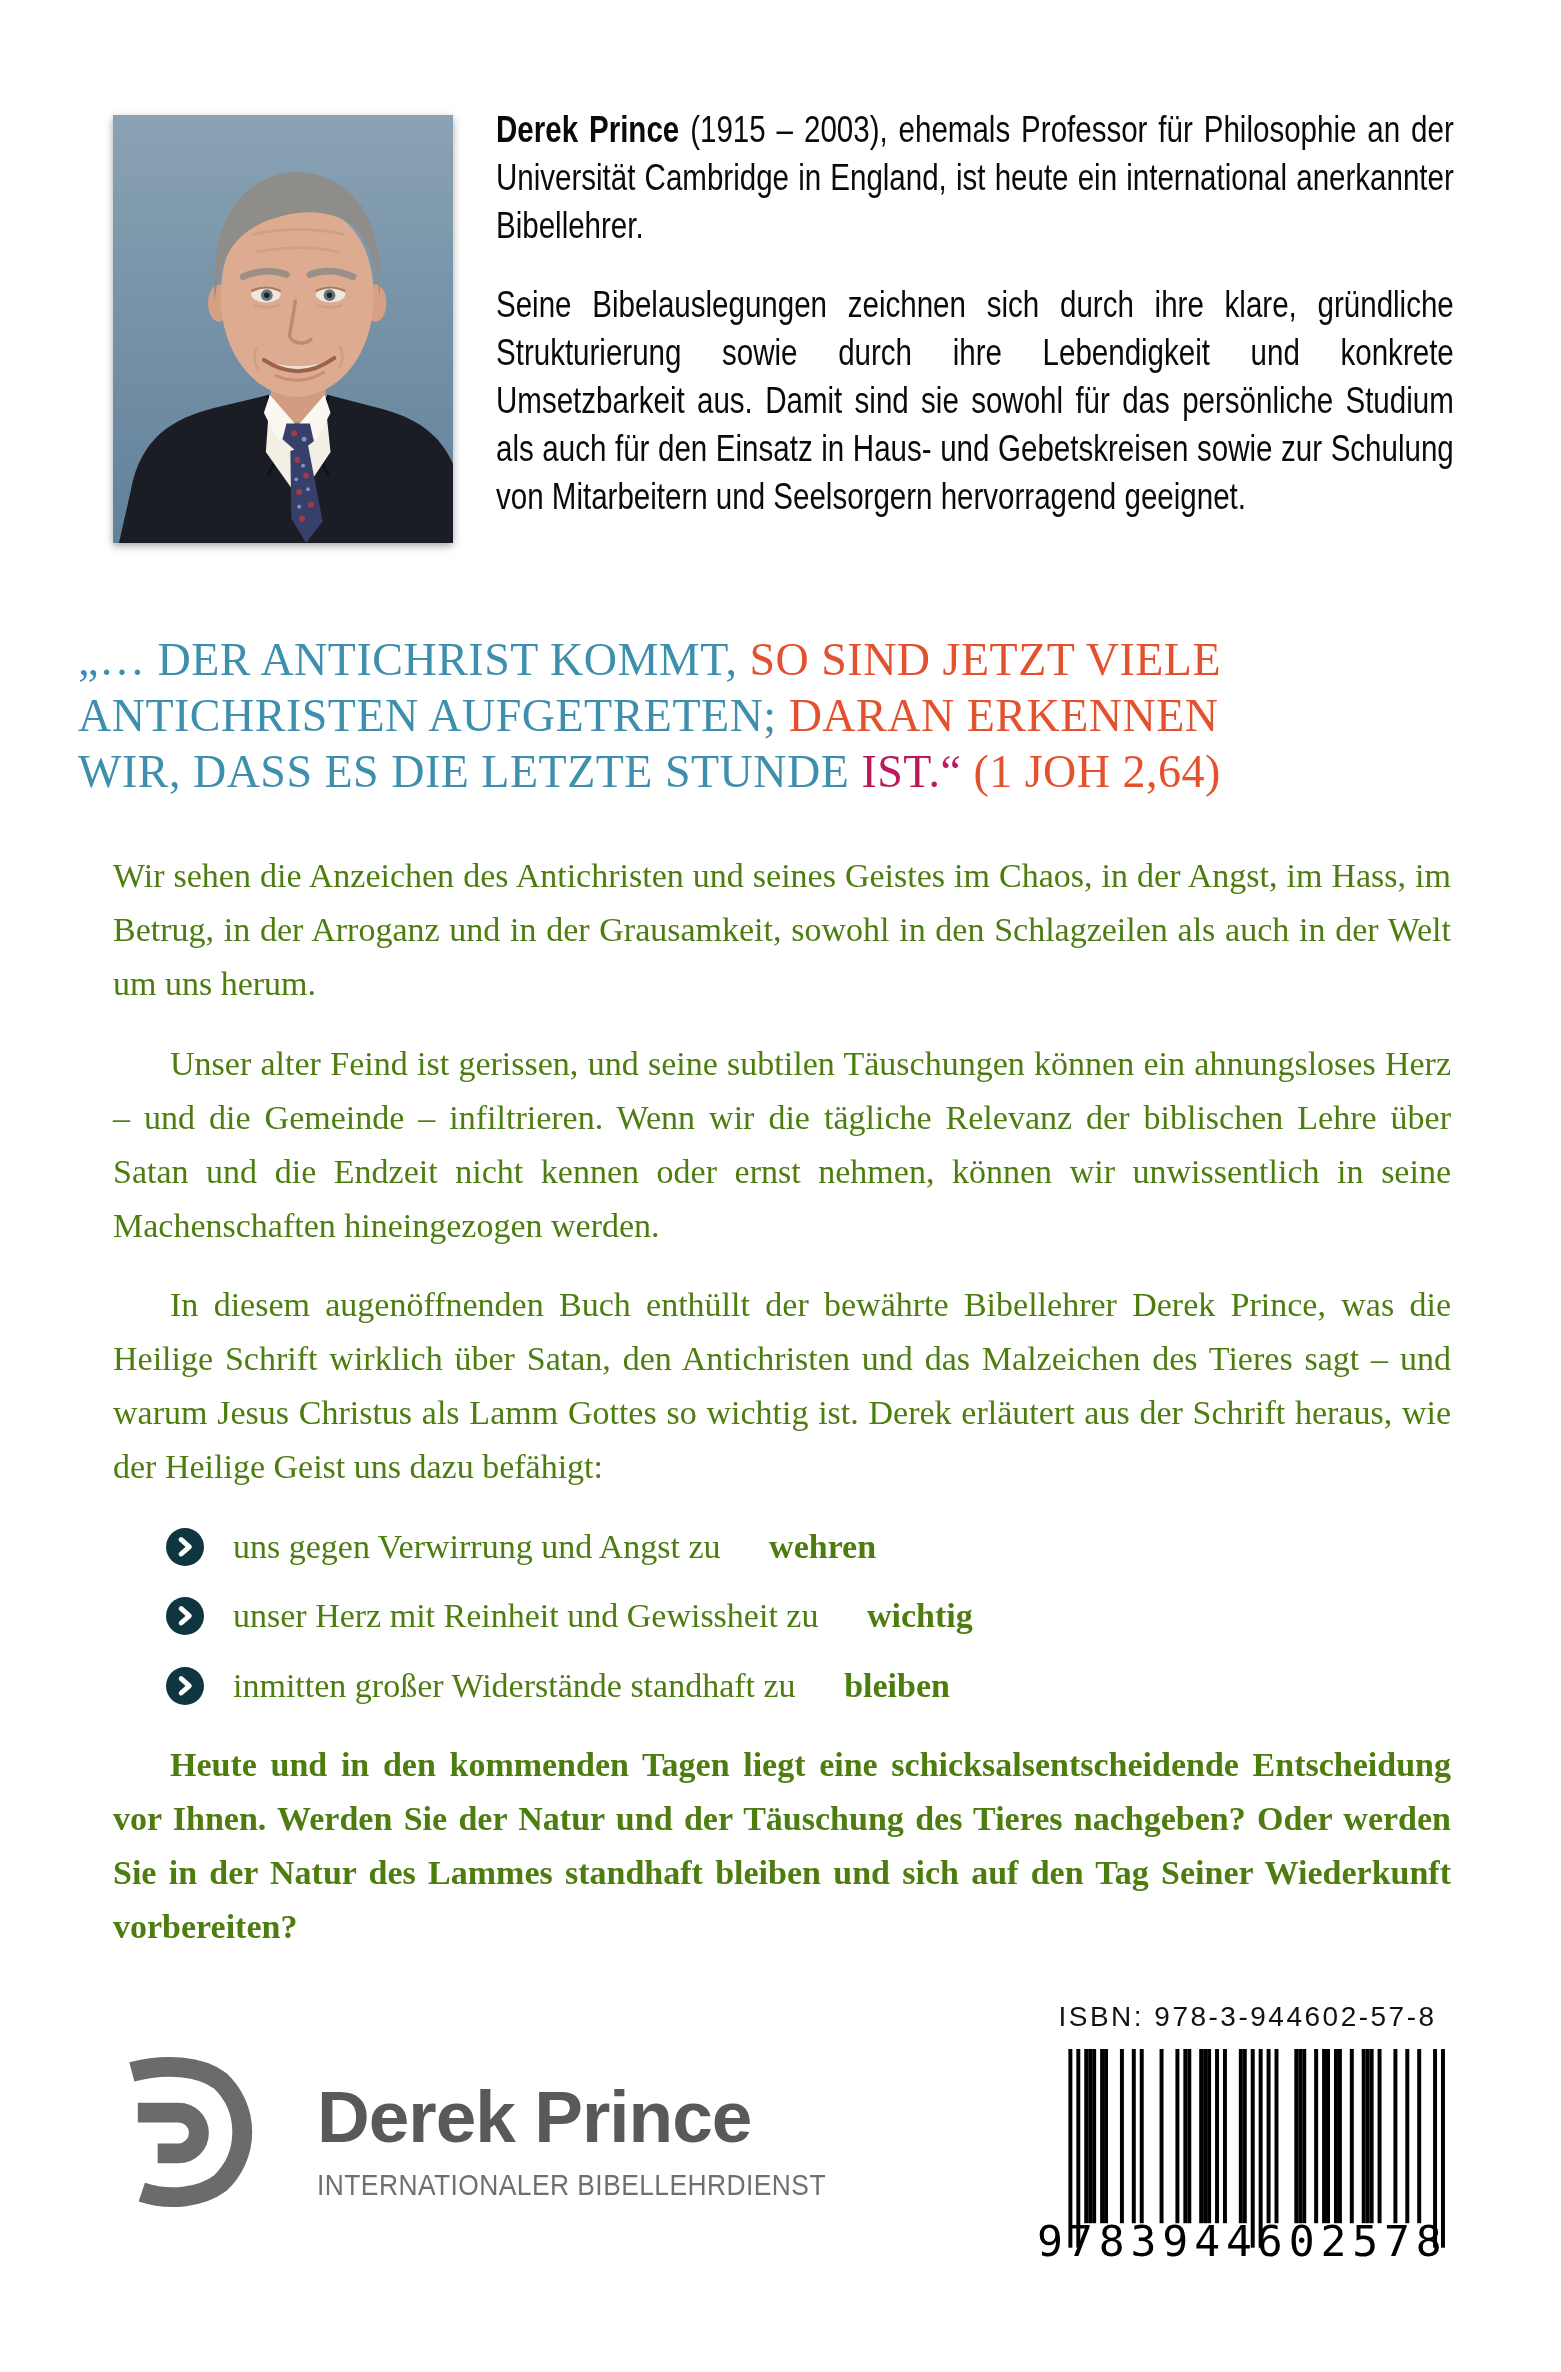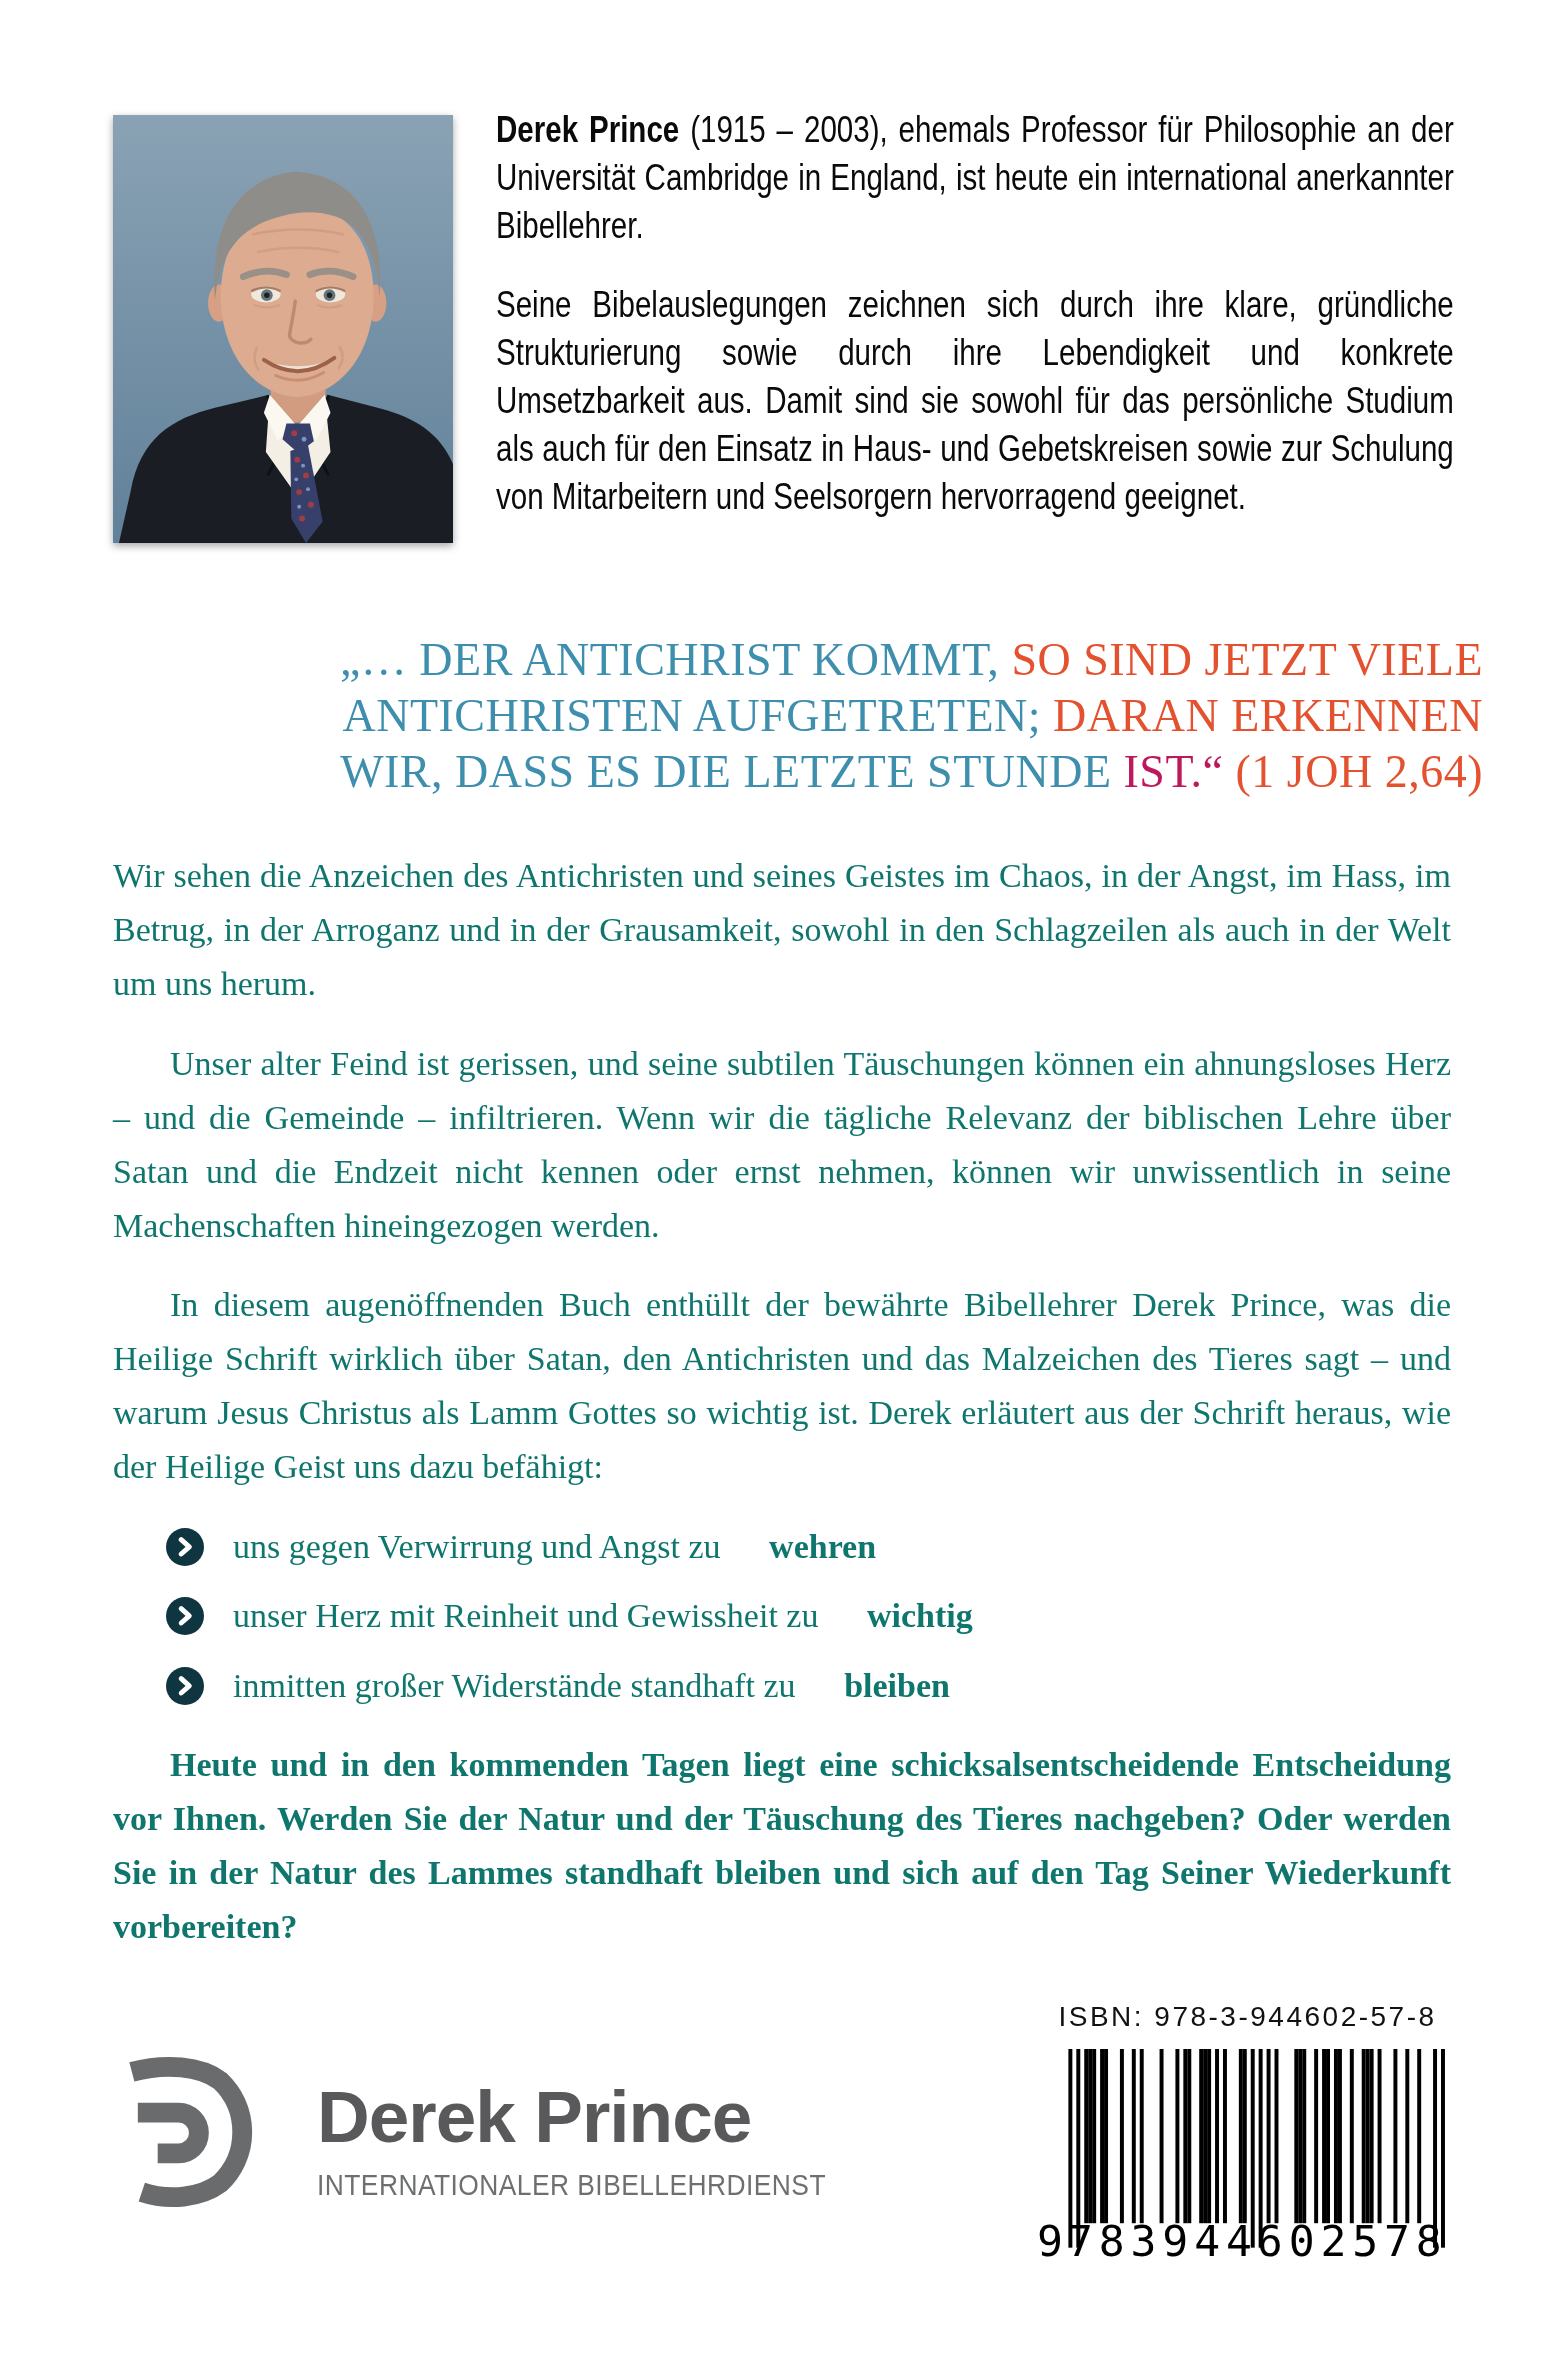--- a/index.html
+++ b/index.html
@@ -24,31 +24,31 @@
     width:1168px; transform:scaleX(0.82); transform-origin:0 0;
     font-family:"Liberation Sans", sans-serif;
     font-size:36px; line-height:48px; text-align:justify; color:#0a0a0a;
   }
   .bio p { margin:0 0 31px 0; }
   .bio .name { font-weight:bold; }
 
   
   .quote {
     position:absolute; left:78px; top:632px; width:1405px;
-    text-align:right; font-size:46px; line-height:56px;
+    text-align:left; font-size:46px; line-height:56px;
     letter-spacing:0.5px; font-variant:normal;
   }
   .quote .teal { color:#3e8eae; }
   .quote .mid  { color:#be185d; }
   .quote .red  { color:#e4512e; }
 
   
   .main {
     position:absolute; left:113px; top:849px; width:1338px;
-    font-size:34px; line-height:54px; text-align:justify; color:#0f766e;
+    font-size:34px; line-height:54px; text-align:justify; color:#4d7c0f;
   }
   .main p { margin:0 0 25.5px 0; }
   .main p.indent { text-indent:57px; }
   .main p.closing { font-weight:bold; text-indent:57px; margin-top:5.9px; }
   .bullets { list-style:none; margin:7.8px 0 25.5px 0; padding:0 0 0 53px; }
   .bullets li { display:flex; align-items:center; margin:0 0 15.7px 0; }
   .bullet-badge {
     flex:0 0 auto; width:38px; height:38px; border-radius:50%;
     background:#0f3541; margin-right:29px;
     display:flex; align-items:center; justify-content:center;

